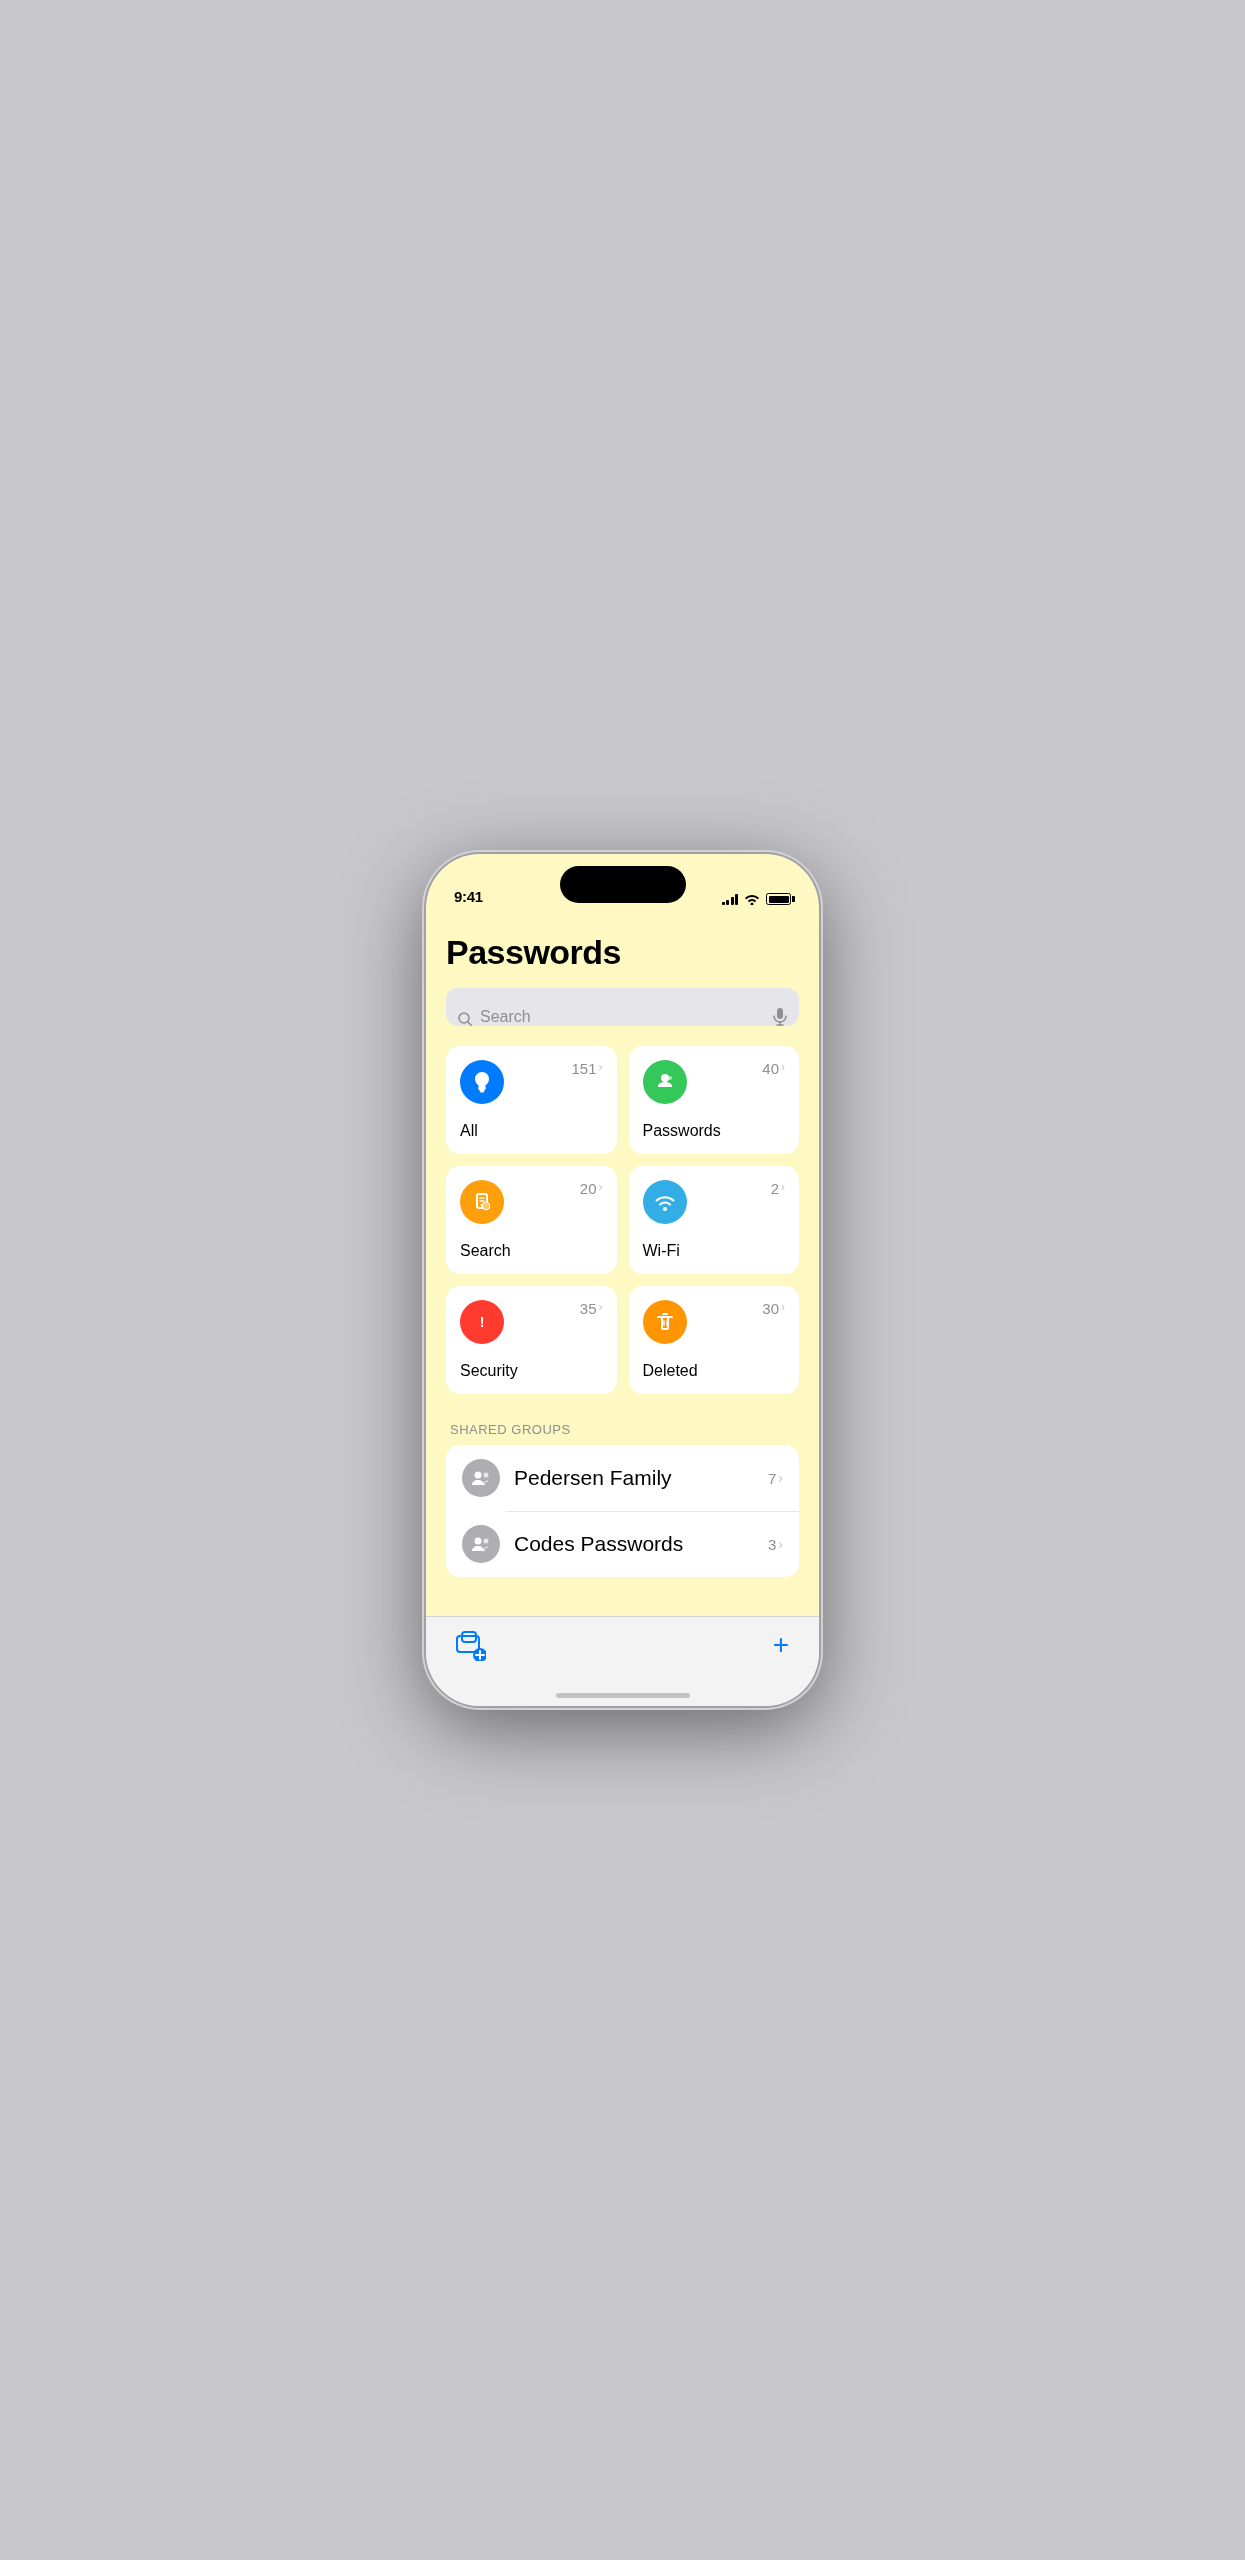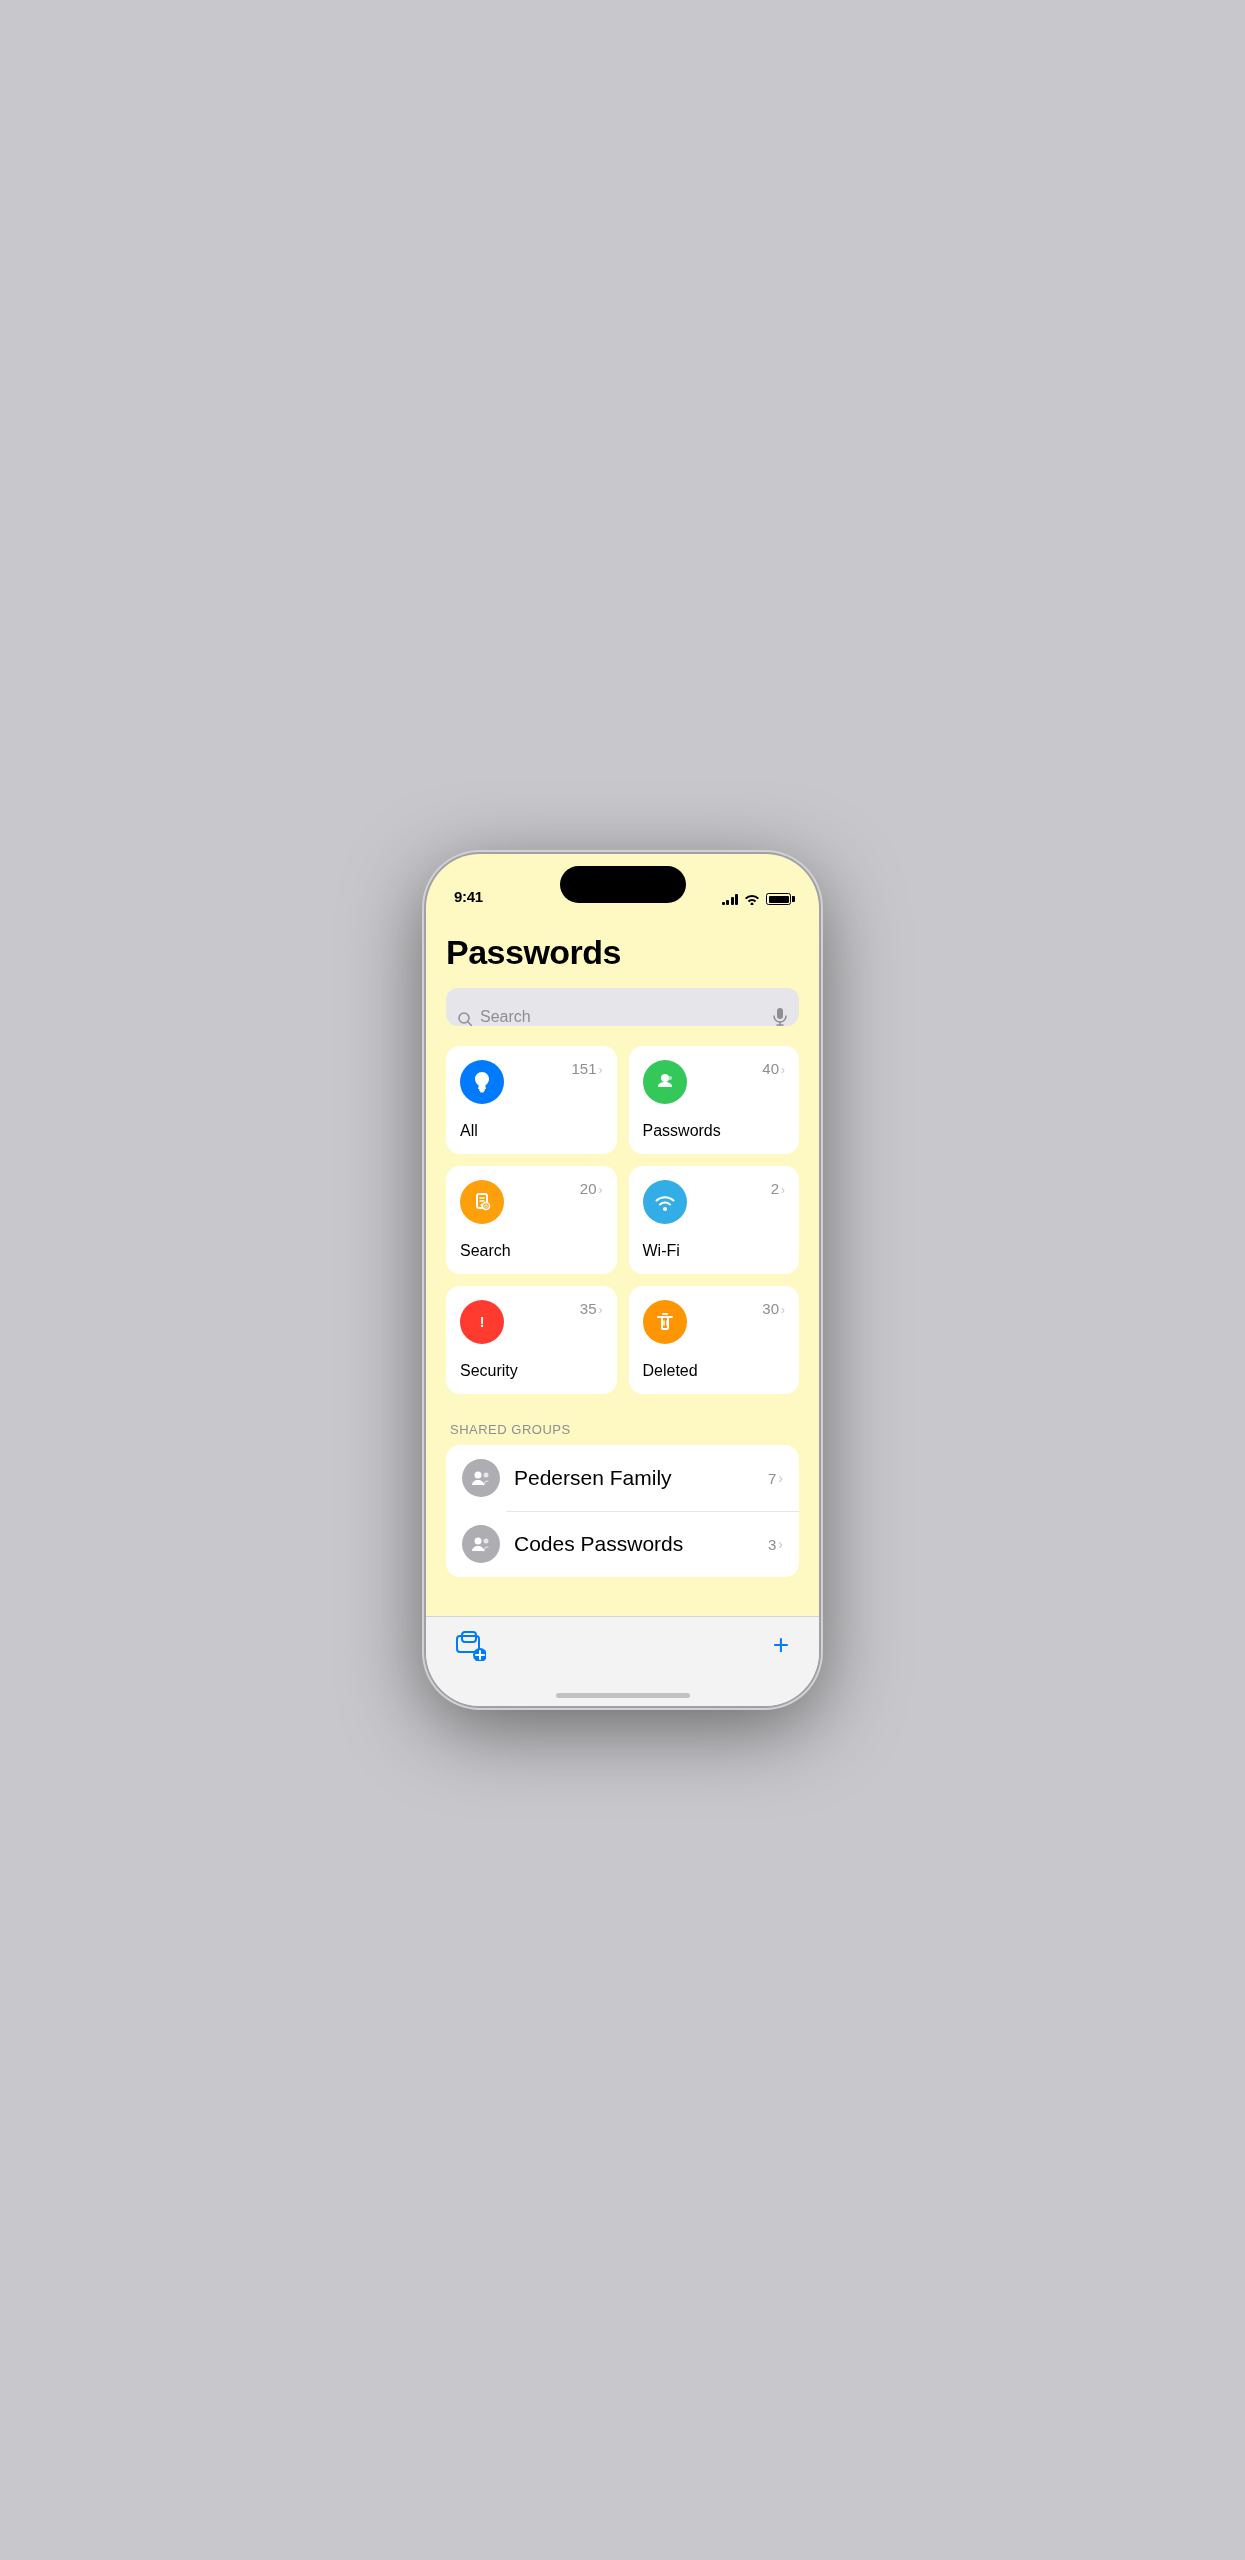--- a/index.html
+++ b/index.html
@@ -188,21 +188,21 @@
       width: 44px;
       height: 44px;
       border-radius: 50%;
       display: flex;
       align-items: center;
       justify-content: center;
     }
 
     .card-count-chevron {
       display: flex;
-      align-items: flex-end;
+      align-items: flex-start;
       gap: 2px;
       color: #8e8e93;
       font-size: 15px;
     }
 
     .card-label {
       font-size: 16px;
       font-weight: 400;
       color: #000;
     }

